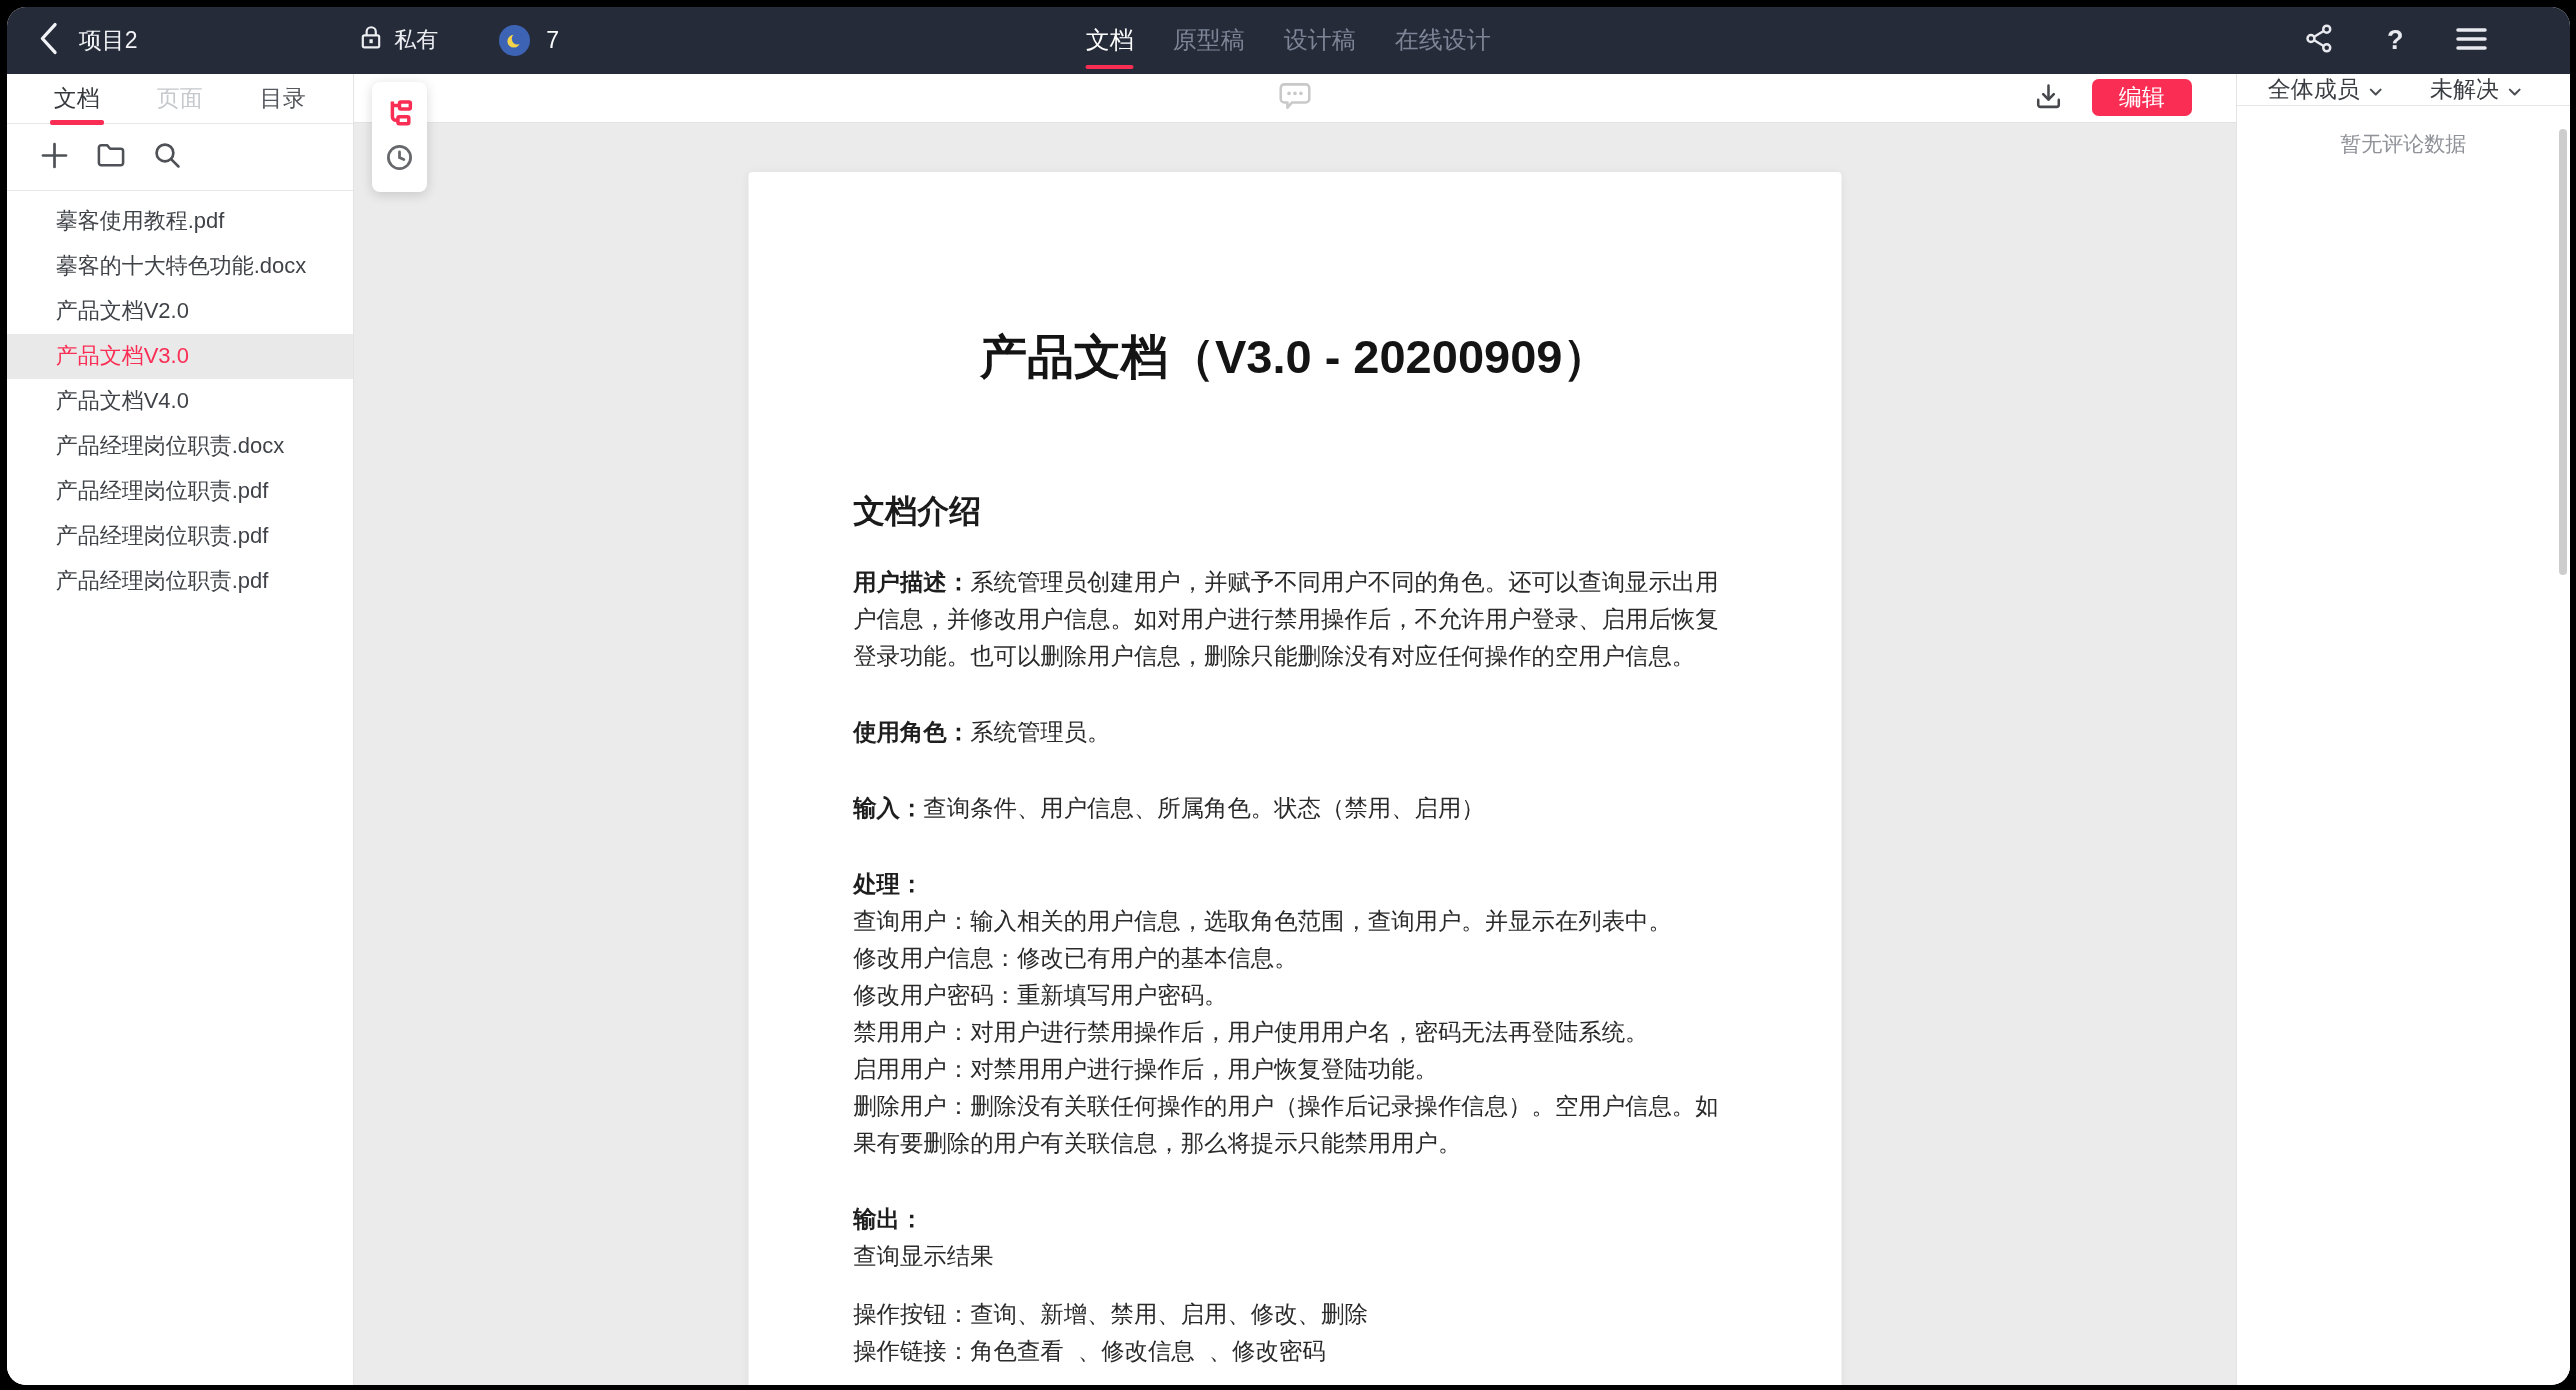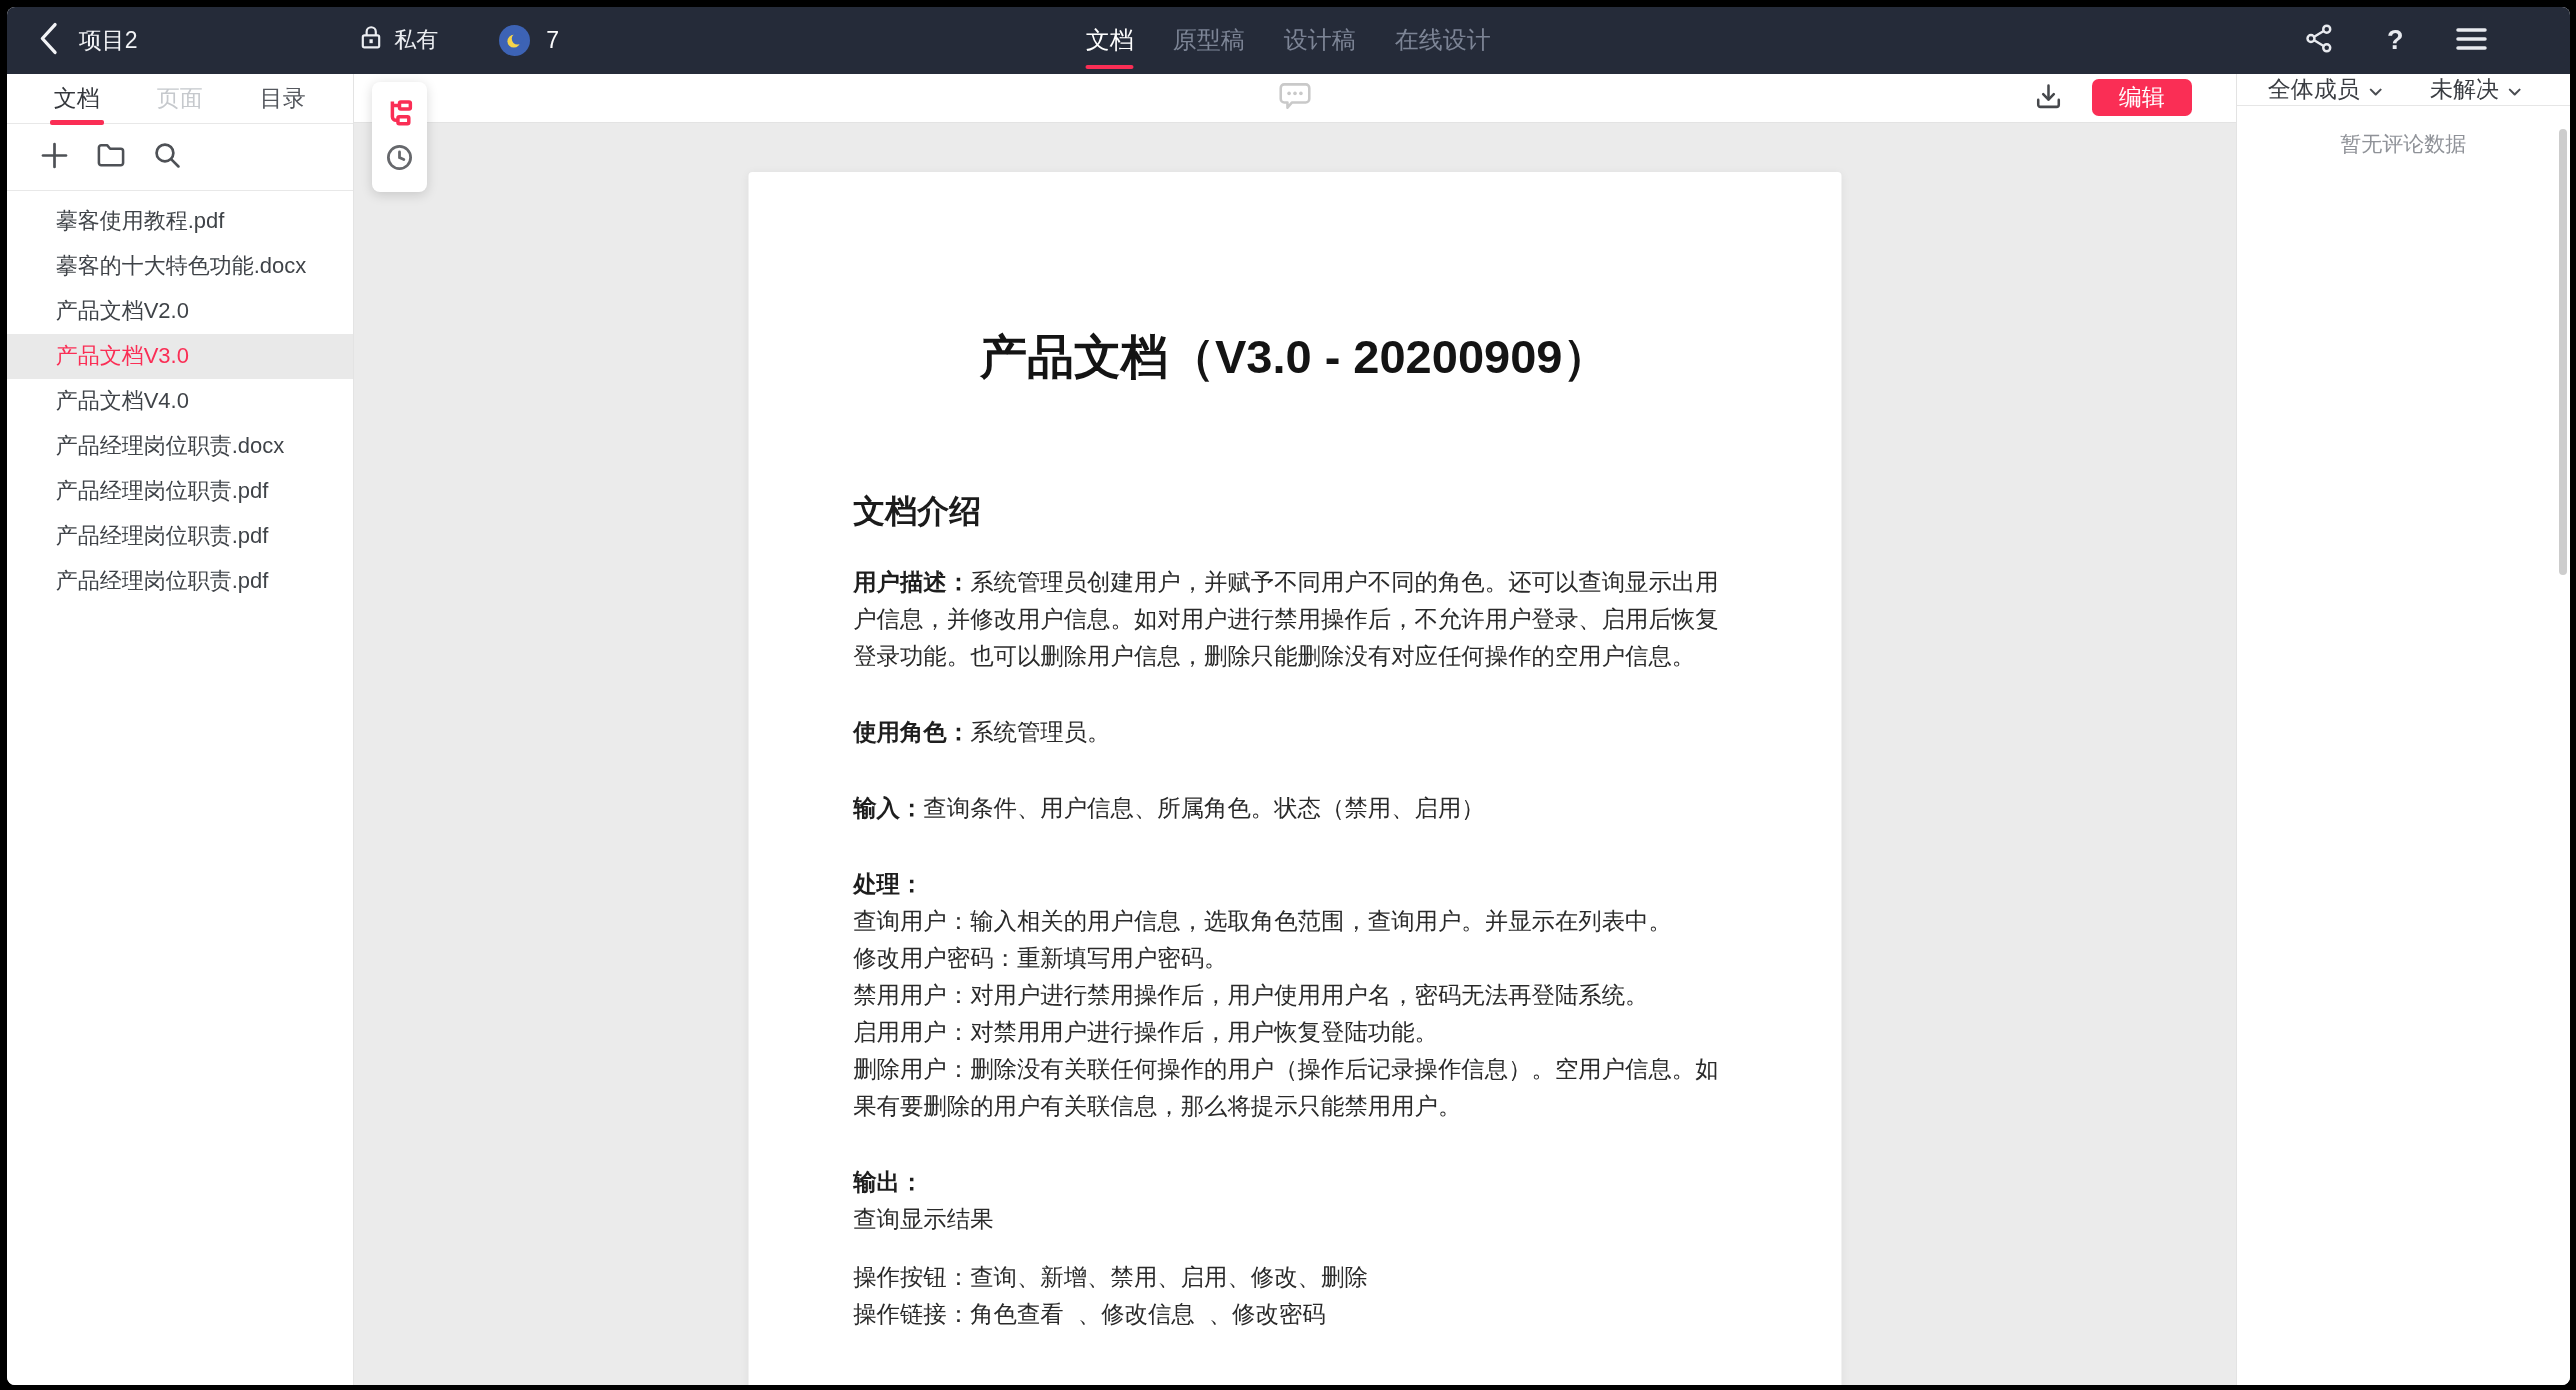--- a/index.html
+++ b/index.html
@@ -6,21 +6,21 @@
   html, body { width: 2576px; height: 1391px; }
   body {
     background: #000;
     font-family: "Liberation Sans", "DejaVu Sans", sans-serif;
     position: relative;
     overflow: hidden;
   }
   .window {
     position: absolute; left: 6.7px; top: 6.7px;
     width: 2563px; height: 1378px;
-    background: #fff; border-radius: 8px; overflow: hidden;
+    background: #fff; border-radius: 19px; overflow: hidden;
     display: flex; flex-direction: column;
   }
 
   
   .topbar {
     flex: 0 0 67px; background: #252b39; position: relative;
     display: flex; align-items: center; color: #fff;
   }
   .tb-left { display: flex; align-items: center; padding-left: 24px; }
   .back-btn { background: none; border: none; cursor: pointer; width: 36px; height: 43px;
@@ -305,20 +305,21 @@
             <span class="line"><strong>使用角色：</strong><span>系统管理员。</span></span>
           </p>
 
           <p class="blk">
             <span class="line"><strong>输入：</strong><span>查询条件、用户信息、所属角色。状态（禁用、启用）</span></span>
           </p>
 
           <p class="blk">
             <span class="line"><strong>处理：</strong><span></span></span>
             <span class="line"><span>查询用户：输入相关的用户信息，选取角色范围，查询用户。并显示在列表中。</span></span>
+            <span class="line"><span>修改用户信息：修改已有用户的基本信息。</span></span>
             <span class="line"><span>修改用户密码：重新填写用户密码。</span></span>
             <span class="line"><span>禁用用户：对用户进行禁用操作后，用户使用用户名，密码无法再登陆系统。</span></span>
             <span class="line"><span>启用用户：对禁用用户进行操作后，用户恢复登陆功能。</span></span>
             <span class="line"><span>删除用户：删除没有关联任何操作的用户（操作后记录操作信息）。空用户信息。如果有要删除的用户有关联信息，那么将提示只能禁用用户。</span></span>
           </p>
 
           <p class="blk">
             <span class="line"><strong>输出：</strong><span></span></span>
             <span class="line"><span>查询显示结果</span></span>
           </p>

